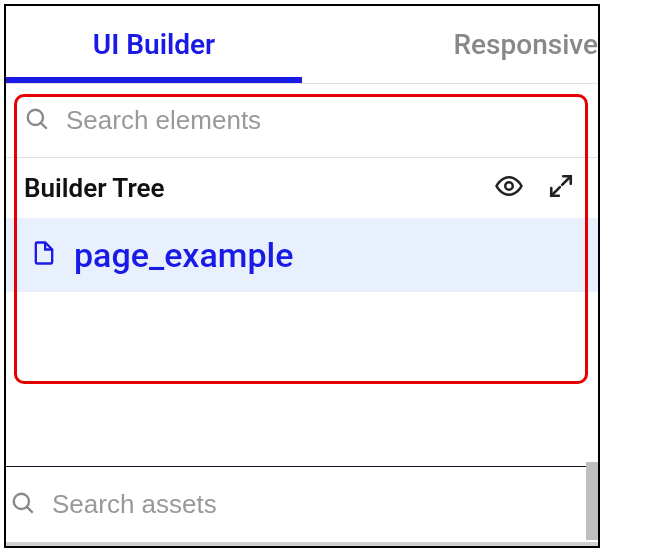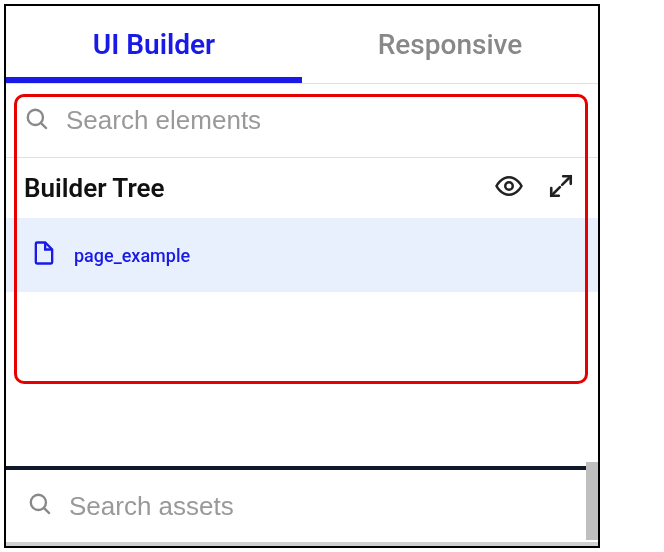--- a/index.html
+++ b/index.html
@@ -42,20 +42,21 @@
       position: absolute;
       bottom: 0;
       left: 0;
       right: 0;
       height: 6px;
       background: #1a1ae6;
     }
     .tab.inactive {
       color: #888;
       font-weight: 500;
+      justify-content: flex-end;
     }
     .highlight-box {
       position: absolute;
       top: 88px;
       left: 8px;
       right: 10px;
       height: 290px;
       border: 3px solid #e60000;
       border-radius: 10px;
       pointer-events: none;
@@ -106,35 +107,35 @@
       align-items: center;
       height: 74px;
       padding: 0 24px;
       background: #e8f0fe;
     }
     .tree-item .file-icon {
       color: #1a1ae6;
       margin-right: 16px;
     }
     .tree-item-label {
-      font-size: 18px;
+      font-size: 34px;
       color: #1a1ae6;
       font-weight: 500;
     }
     .assets-search {
       position: absolute;
       left: 0;
       right: 0;
       bottom: 0;
       height: 80px;
-      border-top: 4px solid #0f172a;
+      border-top: 1px solid #0f172a;
       border-bottom: 4px solid #d0d0d0;
       display: flex;
       align-items: center;
-      padding: 0 21px;
+      padding: 0 4px;
     }
     .assets-search .icon {
       flex-shrink: 0;
       margin-right: 16px;
       color: #888;
     }
     .scrollbar-thumb {
       position: absolute;
       right: 0;
       bottom: 6px;

